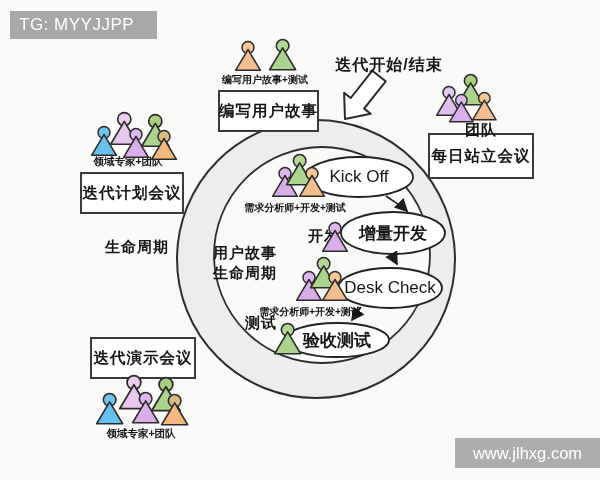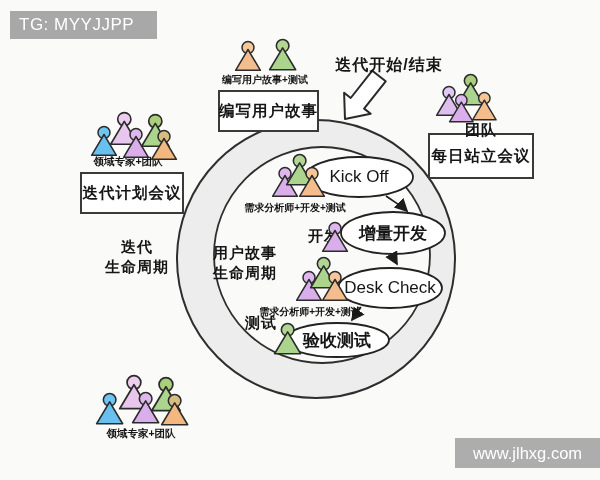--- a/index.html
+++ b/index.html
@@ -77,25 +77,25 @@
     </g>
 
     <path d="M386,196 C396,203 403,207 407,211" fill="none" stroke="#1d1d1d" stroke-width="1.7" marker-end="url(#ah)"></path>
     <path d="M392,255 L397,264" fill="none" stroke="#1d1d1d" stroke-width="1.7" marker-end="url(#ah)"></path>
     <path d="M361,307 C357,312 355,316 352,320" fill="none" stroke="#1d1d1d" stroke-width="1.7" marker-end="url(#ah)"></path>
   </svg>
 
   <div class="box" style="left:428px;top:133px;width:102px;height:42px;">每日站立会议</div>
   <div class="box" style="left:218px;top:90px;width:97px;height:38px;">编写用户故事</div>
   <div class="box" style="left:80px;top:172px;width:100px;height:38px;">迭代计划会议</div>
+  <div class="box" style="left:90px;top:337px;width:102px;height:38px;">迭代演示会议</div>
 
   <div class="start-label" style="left:389px;top:55px;">迭代开始/结束</div>
 
   <div class="lifecycle" style="left:137px;top:237px;">
-    <div>迭代</div>
     <div>生命周期</div>
   </div>
   <div class="lifecycle" style="left:245px;top:243px;">
     <div>用户故事</div>
     <div>生命周期</div>
   </div>
 
   <svg class="people" style="left:233px;top:38px;" width="72" height="36">
       <g transform="translate(2,3) scale(1)">
         <circle cx="13" cy="6.5" r="6" fill="#f5c697" stroke="#2b2b2b" stroke-width="1.5"></circle>

